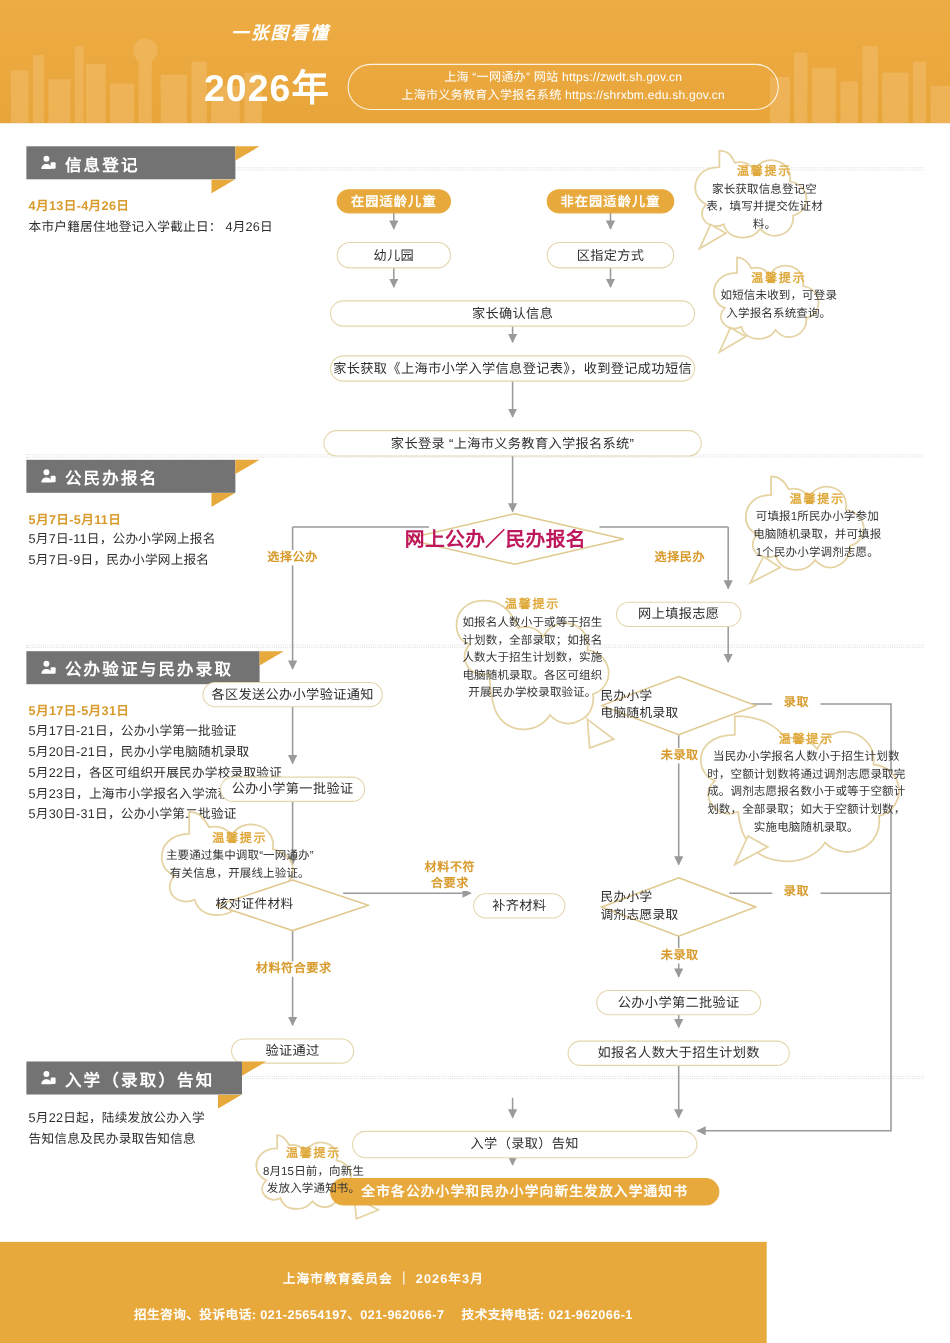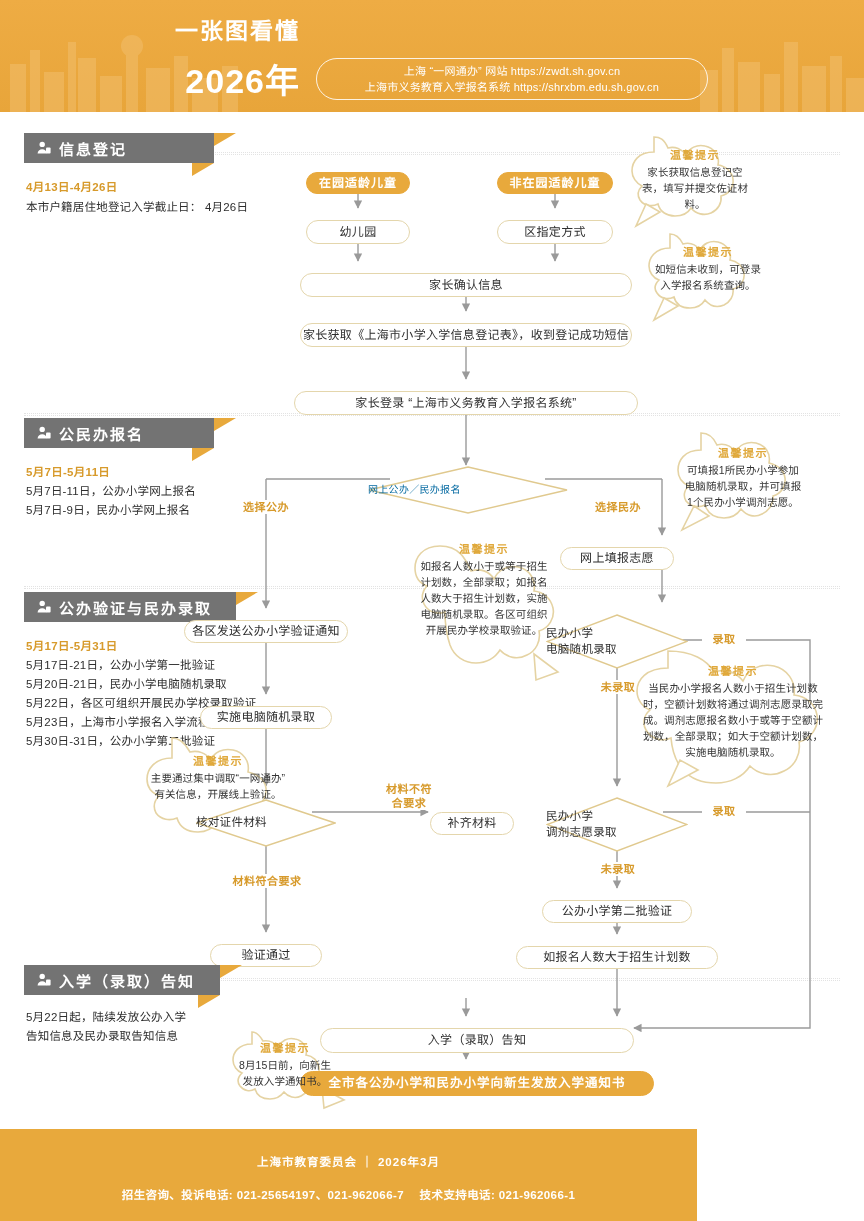--- a/index.html
+++ b/index.html
@@ -14,21 +14,21 @@
 
   
   .header {
     position:absolute; left:0; top:0; width:864px; height:112px;
     background:linear-gradient(180deg,#eeac44 0%,#e8a53a 100%);
     overflow:hidden;
   }
   .skyline { position:absolute; bottom:0; left:0; width:864px; height:100px; opacity:.5; }
   .hdr-inner { position:absolute; left:0; top:0; width:864px; height:112px; }
   .hdr-left { position:absolute; left:148px; top:16px; width:152px; text-align:right; color:#fff; }
-  .hdr-kicker { font-size:23px; font-weight:bold; letter-spacing:2px; line-height:30px; }
+  .hdr-kicker { font-size:16px; font-weight:bold; letter-spacing:2px; line-height:30px;font-style:italic; }
   .hdr-year { font-size:34px; font-weight:bold; letter-spacing:1px; line-height:40px; margin-top:15px; }
   .hdr-title {
     position:absolute; left:310px; top:18px;
     font-size:31px; font-weight:bold; color:#ffffff; letter-spacing:2px;
   }
   .hdr-urlbox {
     position:absolute; left:316px; top:58px; width:392px; height:42px;
     border:1px solid rgba(255,255,255,.85); border-radius:21px;
     display:flex; flex-direction:column; justify-content:center; align-items:center;
   }
@@ -85,21 +85,21 @@
     background:#e8a93c; border:1px solid #e8a93c; border-radius:14px;
     color:#ffffff; font-size:12px; font-weight:bold; letter-spacing:1px;
   }
   .diamond {
     color:#2e2e2e; font-size:11.5px; letter-spacing:.3px;
   }
   .diamond .dbg {
     position:absolute; left:0; top:0; width:100%; height:100%;
   }
   .diamond .dtxt { position:relative; z-index:2; width:100%; }
-  .diamond.gold .dtxt { color:#0369a1; font-weight:normal; font-size:10px; }
+  .diamond.gold .dtxt { color:#be185d; font-weight:bold; font-size:18px; }
 
   
   .elabel {
     position:absolute; color:#d79a2b; font-size:11px; font-weight:bold;
     letter-spacing:.5px; line-height:14px; text-align:center; background:#fff;
     padding:0 2px;
   }
 
   
   .cloud { position:absolute; }
@@ -295,21 +295,21 @@
     <span class="tail"></span>
   </div>
   <div class="sec-dates" style="left:26px; top:637px;">5月17日-5月31日</div>
   <div class="sec-desc" style="left:26px; top:656px; width:290px;">5月17日-21日，公办小学第一批验证</div>
   <div class="sec-desc" style="left:26px; top:675px; width:290px;">5月20日-21日，民办小学电脑随机录取</div>
   <div class="sec-desc" style="left:26px; top:694px; width:300px;">5月22日，各区可组织开展民办学校录取验证</div>
   <div class="sec-desc" style="left:26px; top:713px; width:290px;">5月23日，上海市小学报名入学流程</div>
   <div class="sec-desc" style="left:26px; top:732px; width:290px;">5月30日-31日，公办小学第二批验证</div>
 
   <div class="node pill" style="left:184px; top:609px; width:164px; height:23px;">各区发送公办小学验证通知</div>
-  <div class="node pill" style="left:200px; top:695px; width:132px; height:23px;">实施电脑随机录取</div>
+  <div class="node pill" style="left:200px; top:695px; width:132px; height:23px;">公办小学第一批验证</div>
 
   <div class="node diamond" style="left:546px; top:603px; width:142px; height:55px;">
     <svg class="dbg" viewBox="0 0 142 55" preserveAspectRatio="none">
       <polygon points="71,1 141,27.5 71,54 1,27.5" fill="#fff" stroke="#e0c98e" stroke-width="1.4"></polygon>
     </svg>
     <div class="dtxt">
       <span>民办小学</span><br>
       <span>电脑随机录取</span>
     </div>
   </div>

